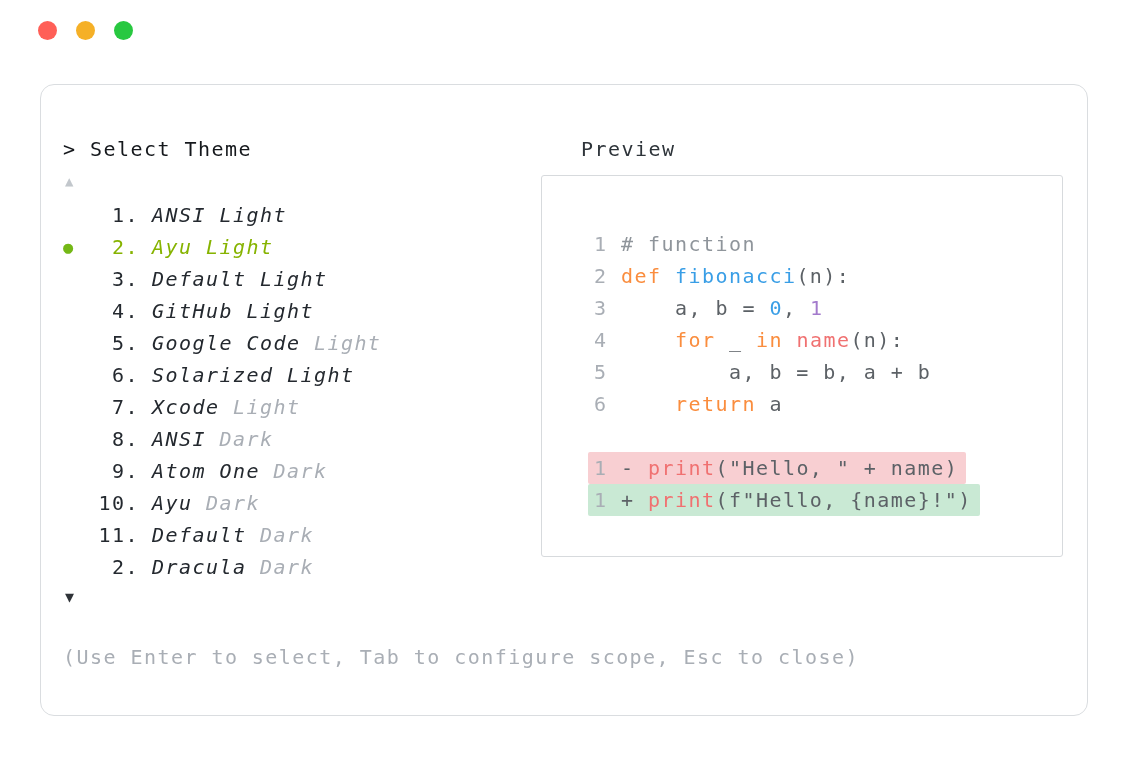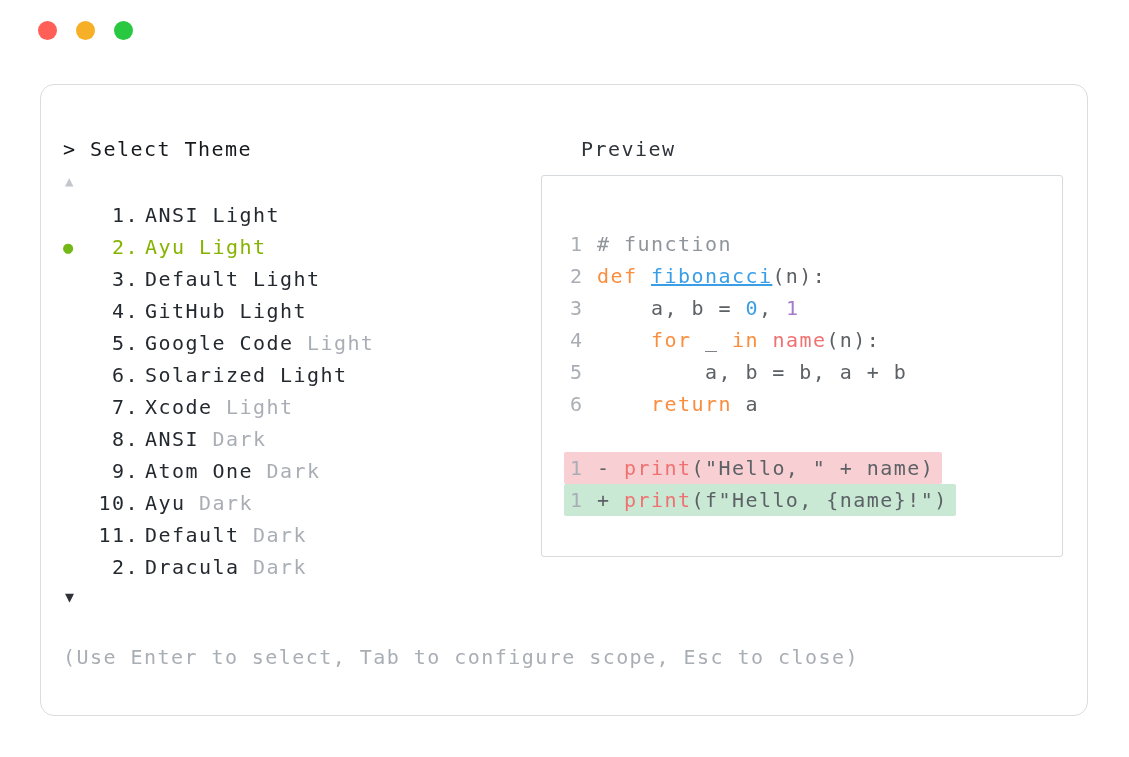--- a/index.html
+++ b/index.html
@@ -28,44 +28,44 @@
   .panel-title   { position:absolute; left:22px;  top:48px;  line-height:32px; color:#15181c; }
   .preview-label { position:absolute; left:500px; top:48px;  line-height:32px; color:#2e343a;margin-left:40px; }
 
   .scroll-up   { position:absolute; left:24px; top:84px;  font-size:14px; line-height:24px; color:#c2c7cc; cursor:default; }
   .scroll-down { position:absolute; left:24px; top:500px; font-size:15px; line-height:24px; color:#2f3338; cursor:default; }
 
   .theme-list { position:absolute; left:22px; top:114px; }
   .theme-item { display:flex; align-items:center; height:32px; white-space:pre; cursor:default; }
   .theme-item .bullet { width:34px; font-size:17px; color:var(--bullet-green,#74b816); }
   .theme-item .num    { width:42px; text-align:right; color:var(--text,#24292f); }
-  .theme-item .tname  { margin-left:6px; color:var(--text,#24292f); }
+  .theme-item .tname  { margin-left:13px; color:var(--text,#24292f);font-style:italic; }
   .theme-item .tname .dim { color:var(--dim-text,#a9aeb5); }
   .theme-item.selected .num,
   .theme-item.selected .tname,
   .theme-item.selected .tname span { color:var(--accent-green,#86b300); }
 
   .hint { position:absolute; left:22px; top:556px; line-height:32px; color:var(--dim-text,#9ba1a8); }
 
   
   .preview-box {
     position:absolute; left:500px; top:90px; width:522px; height:382px;
-    border:1px solid #d7dadd; border-radius:3px; background:#ffffff;
+    border:1px solid #d7dadd; border-radius:3px; background:#ffffff;padding-left:24px;
   }
   .code { padding:52px 0 0 28px; }
   .code-line { height:32px; line-height:32px; white-space:pre; color:var(--code-text,#5c6166); }
   .chip { display:inline-block; margin-left:-6px; padding:0 8px 0 6px; border-radius:2px; }
   .chip.removed { background:var(--diff-removed-bg,#f8cfd2); }
   .chip.added   { background:var(--diff-added-bg,#c9e9d4); }
 
   .tk-ln { color:var(--lineno,#a9aeb5); }
   .tk-pl { color:var(--code-text,#5c6166); }
   .tk-cm { color:var(--comment,#8f959b); }
   .tk-kw { color:var(--keyword,#fa8d3e); }
-  .tk-fn { color:var(--function,#399ee6);text-decoration:underline; }
+  .tk-fn { color:var(--function,#399ee6); }
   .tk-nb { color:var(--number-blue,#399ee6); }
   .tk-np { color:var(--number-purple,#a37acc); }
   .tk-fc { color:var(--call,#f07171); }
 </style>
 </head>
 <body>
 
 <div class="traffic">
   <span class="dot red"></span>
   <span class="dot yellow"></span>

